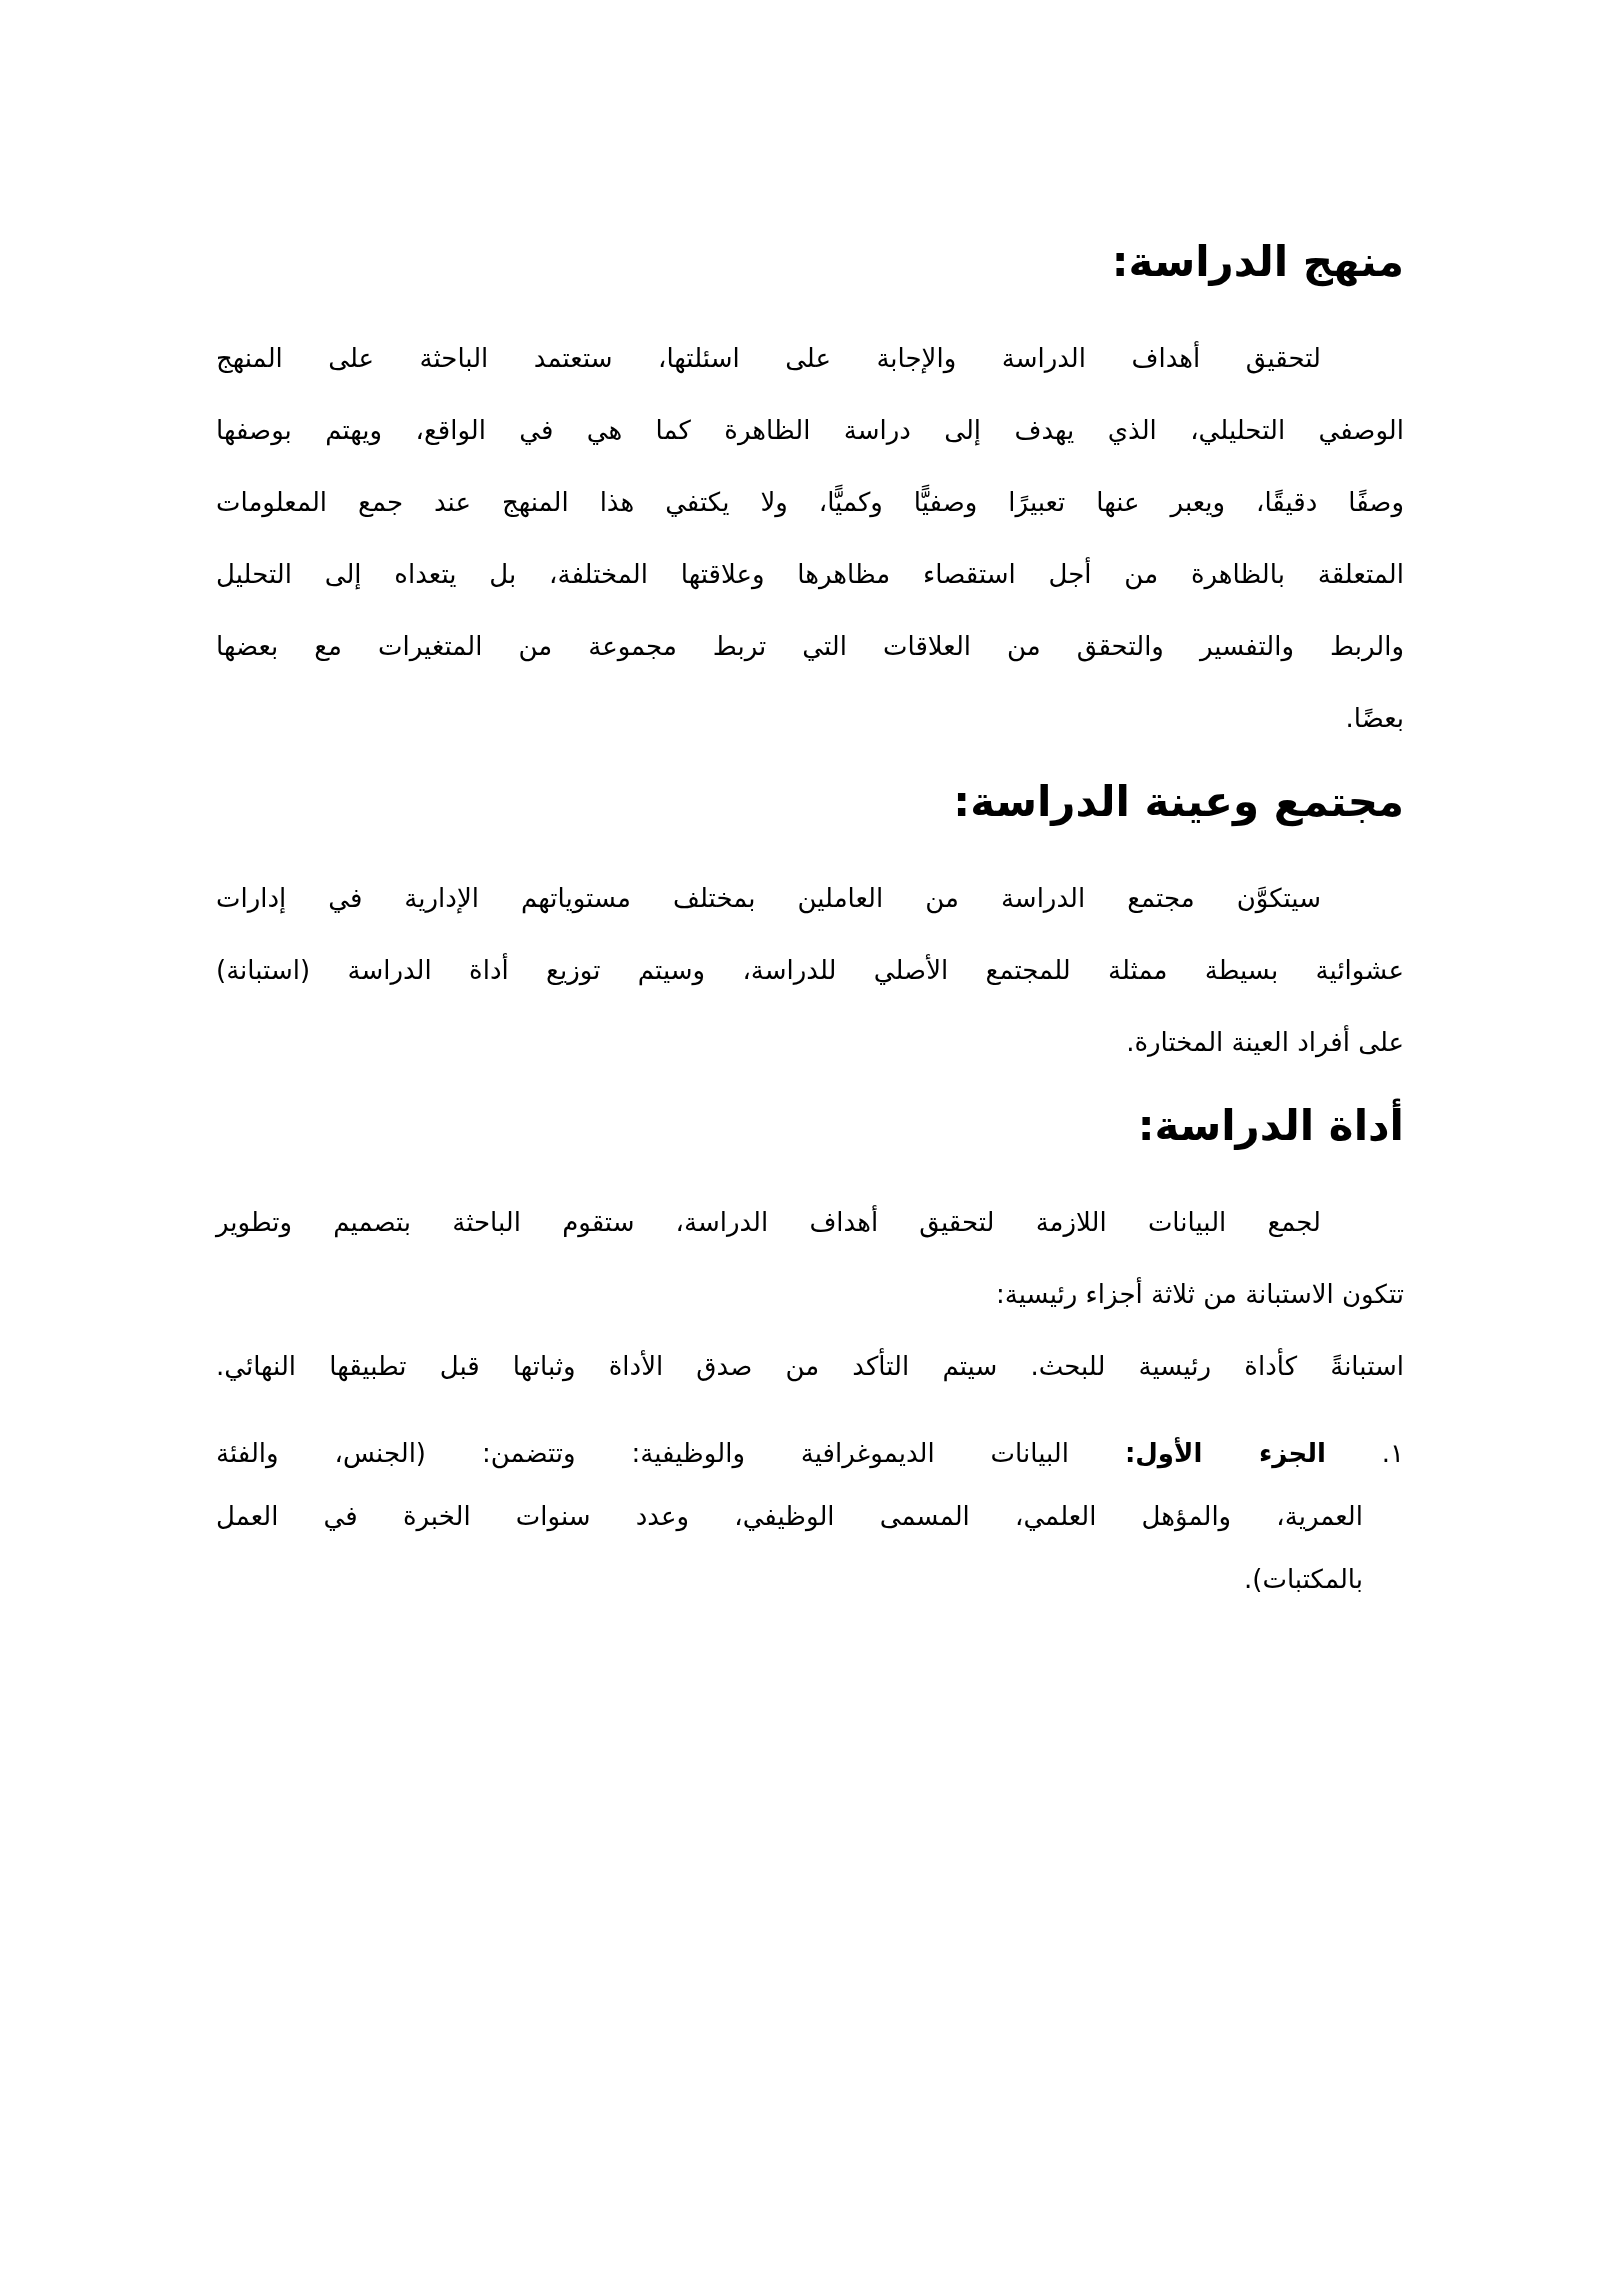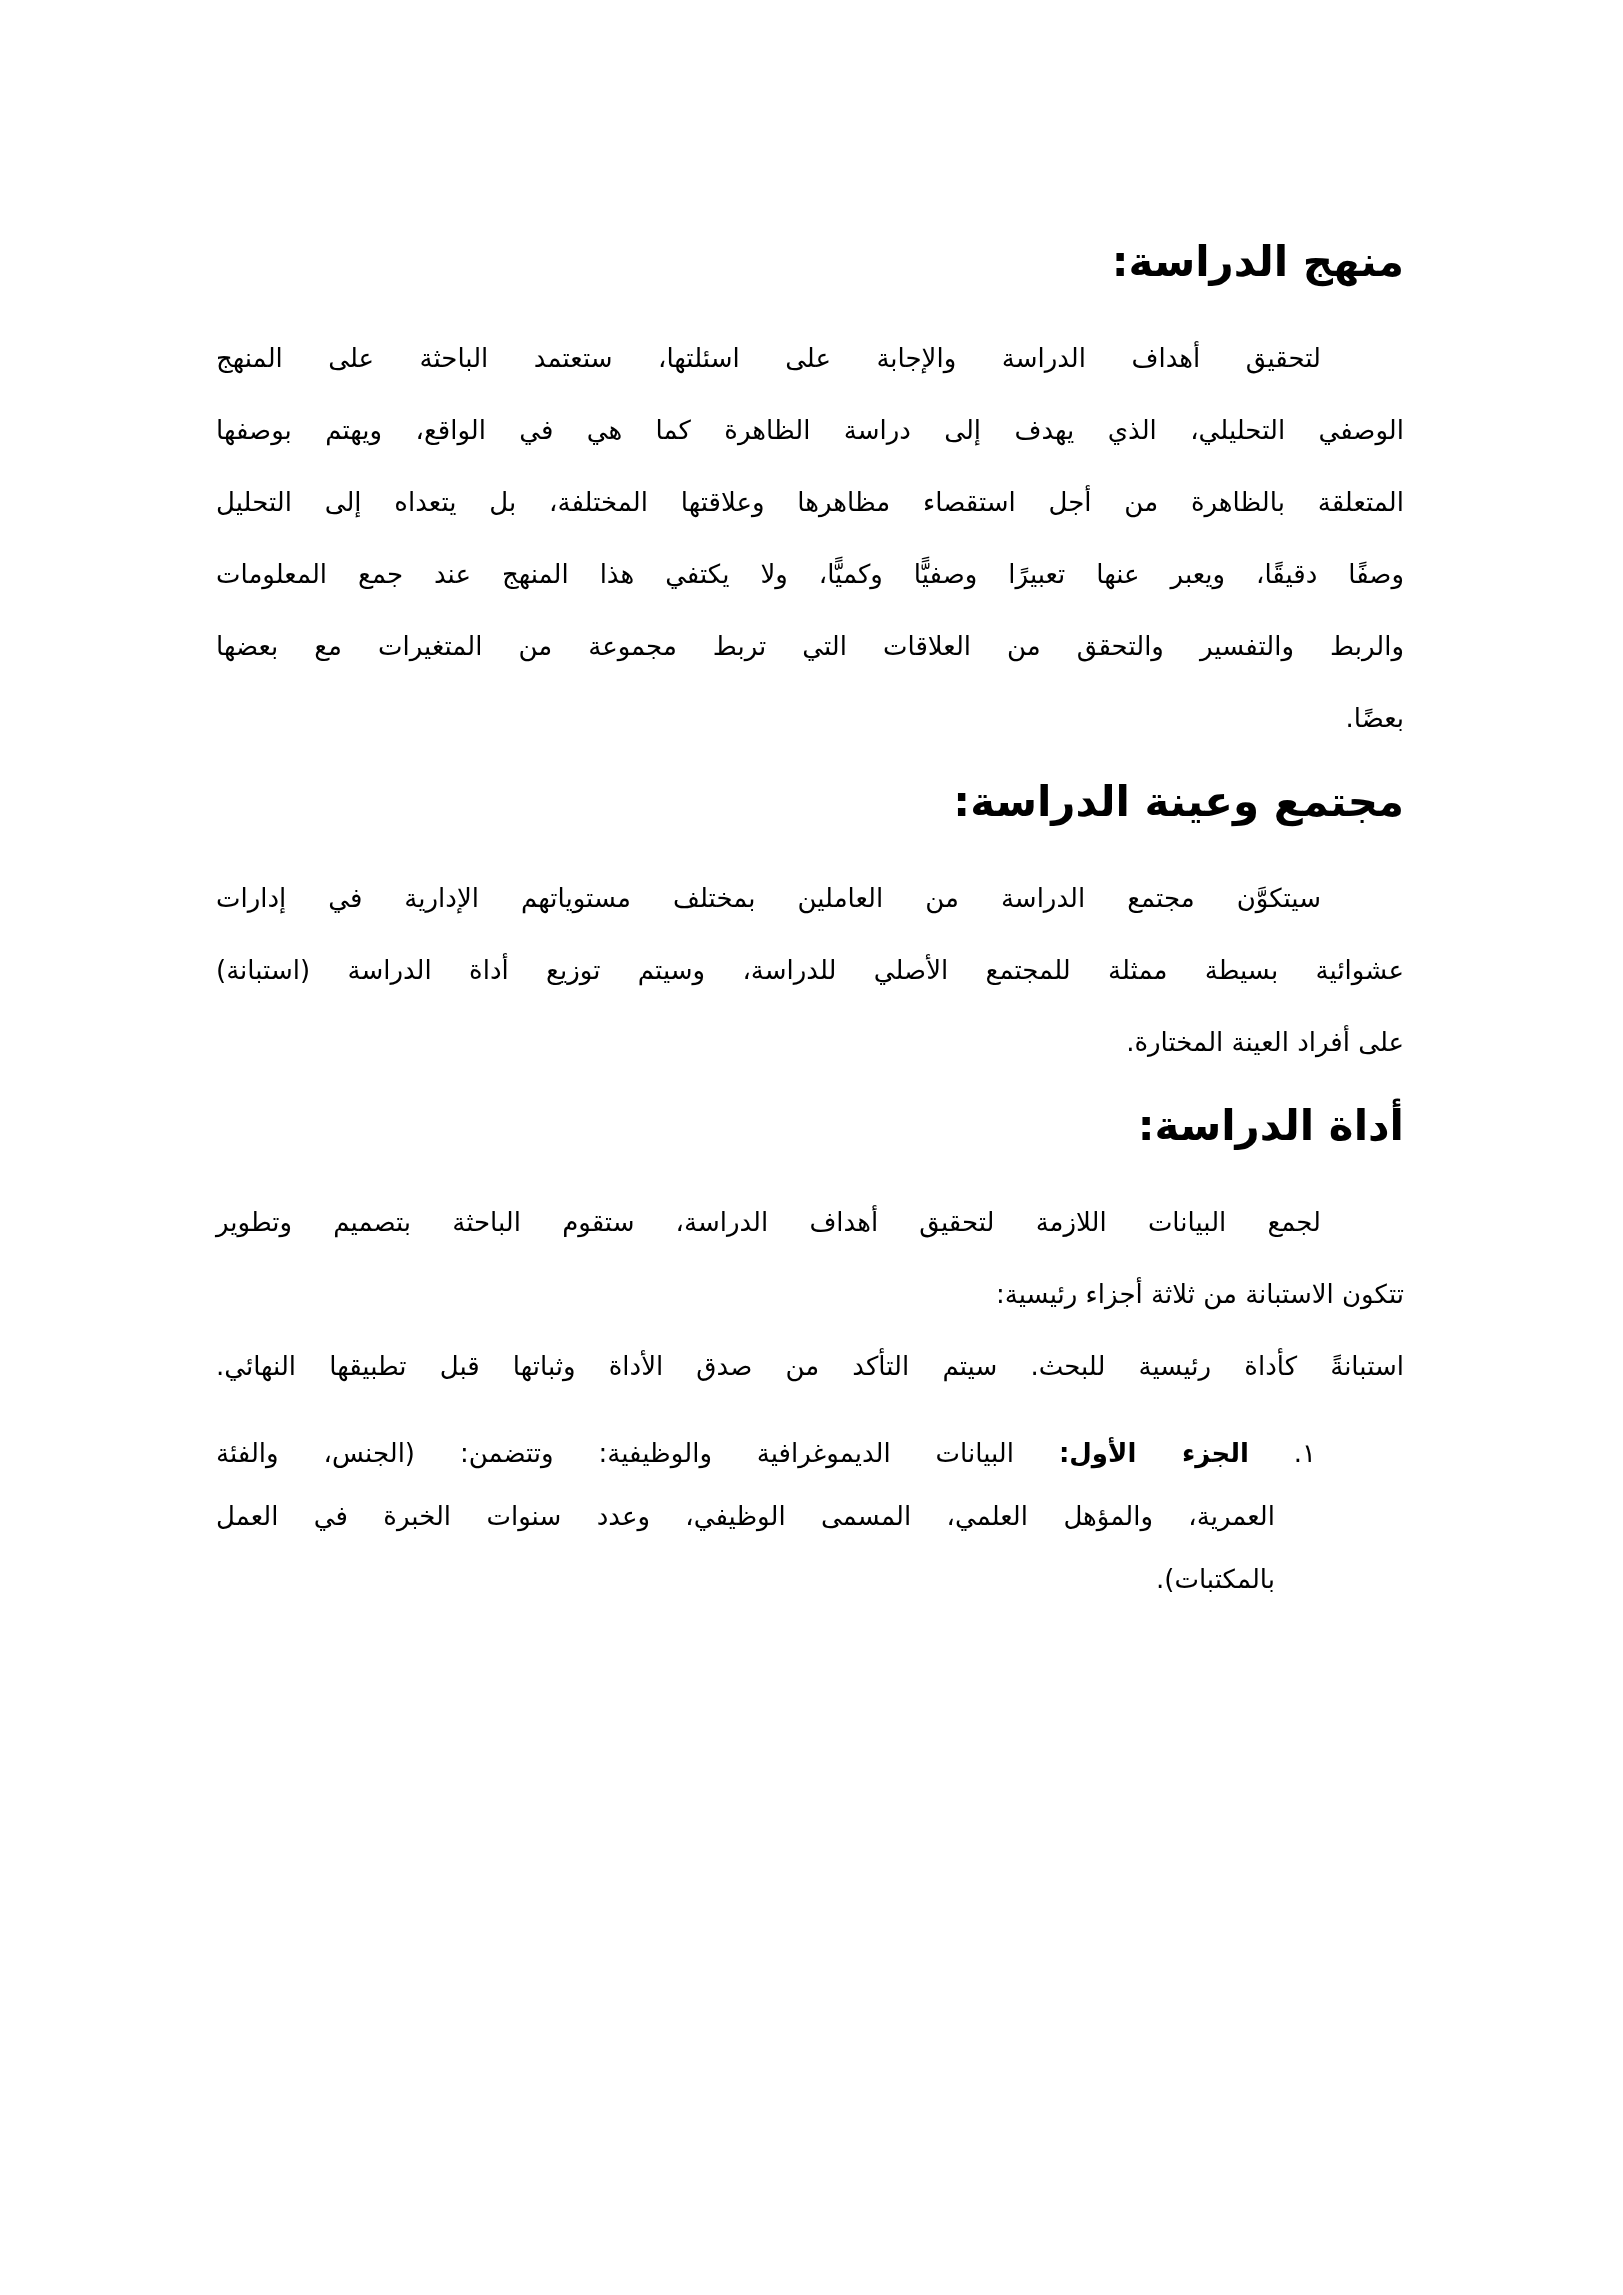--- a/index.html
+++ b/index.html
@@ -31,41 +31,41 @@
     line-height: 72px;
     text-align: justify;
     text-align-last: justify;
   }
   .line.right {
     text-align: right;
     text-align-last: right;
   }
   .line.indent { text-indent: 83px; }
   .parts-list { margin-top: 19.6px; }
-  .list-item { margin-right: 88px; }
+  .list-item { }
   .list-item .line { line-height: 63px; }
   .li-cont { margin-right: 41px; }
   .li-last {
     margin-right: 41px;
     text-align: left;
     text-align-last: right;
   }
   .li-label { font-weight: bold; }
 </style>
 </head>
 <body>
 
 <div class="page">
 
   <div class="heading">منهج الدراسة:</div>
   <div class="para">
     <div class="line indent">لتحقيق أهداف الدراسة والإجابة على اسئلتها، ستعتمد الباحثة على المنهج</div>
     <div class="line">الوصفي التحليلي، الذي يهدف إلى دراسة الظاهرة كما هي في الواقع، ويهتم بوصفها</div>
+    <div class="line">وصفًا دقيقًا، ويعبر عنها تعبيرًا وصفيًّا وكميًّا، ولا يكتفي هذا المنهج عند جمع المعلومات</div>
     <div class="line">المتعلقة بالظاهرة من أجل استقصاء مظاهرها وعلاقتها المختلفة، بل يتعداه إلى التحليل</div>
-    <div class="line">وصفًا دقيقًا، ويعبر عنها تعبيرًا وصفيًّا وكميًّا، ولا يكتفي هذا المنهج عند جمع المعلومات</div>
     <div class="line">والربط والتفسير والتحقق من العلاقات التي تربط مجموعة من المتغيرات مع بعضها</div>
     <div class="line right">بعضًا.</div>
   </div>
 
   <div class="heading spaced">مجتمع وعينة الدراسة:</div>
   <div class="para">
     <div class="line indent">سيتكوَّن مجتمع الدراسة من العاملين بمختلف مستوياتهم الإدارية في إدارات</div>
     <div class="line">عشوائية بسيطة ممثلة للمجتمع الأصلي للدراسة، وسيتم توزيع أداة الدراسة (استبانة)</div>
     <div class="line right">على أفراد العينة المختارة.</div>
   </div>

